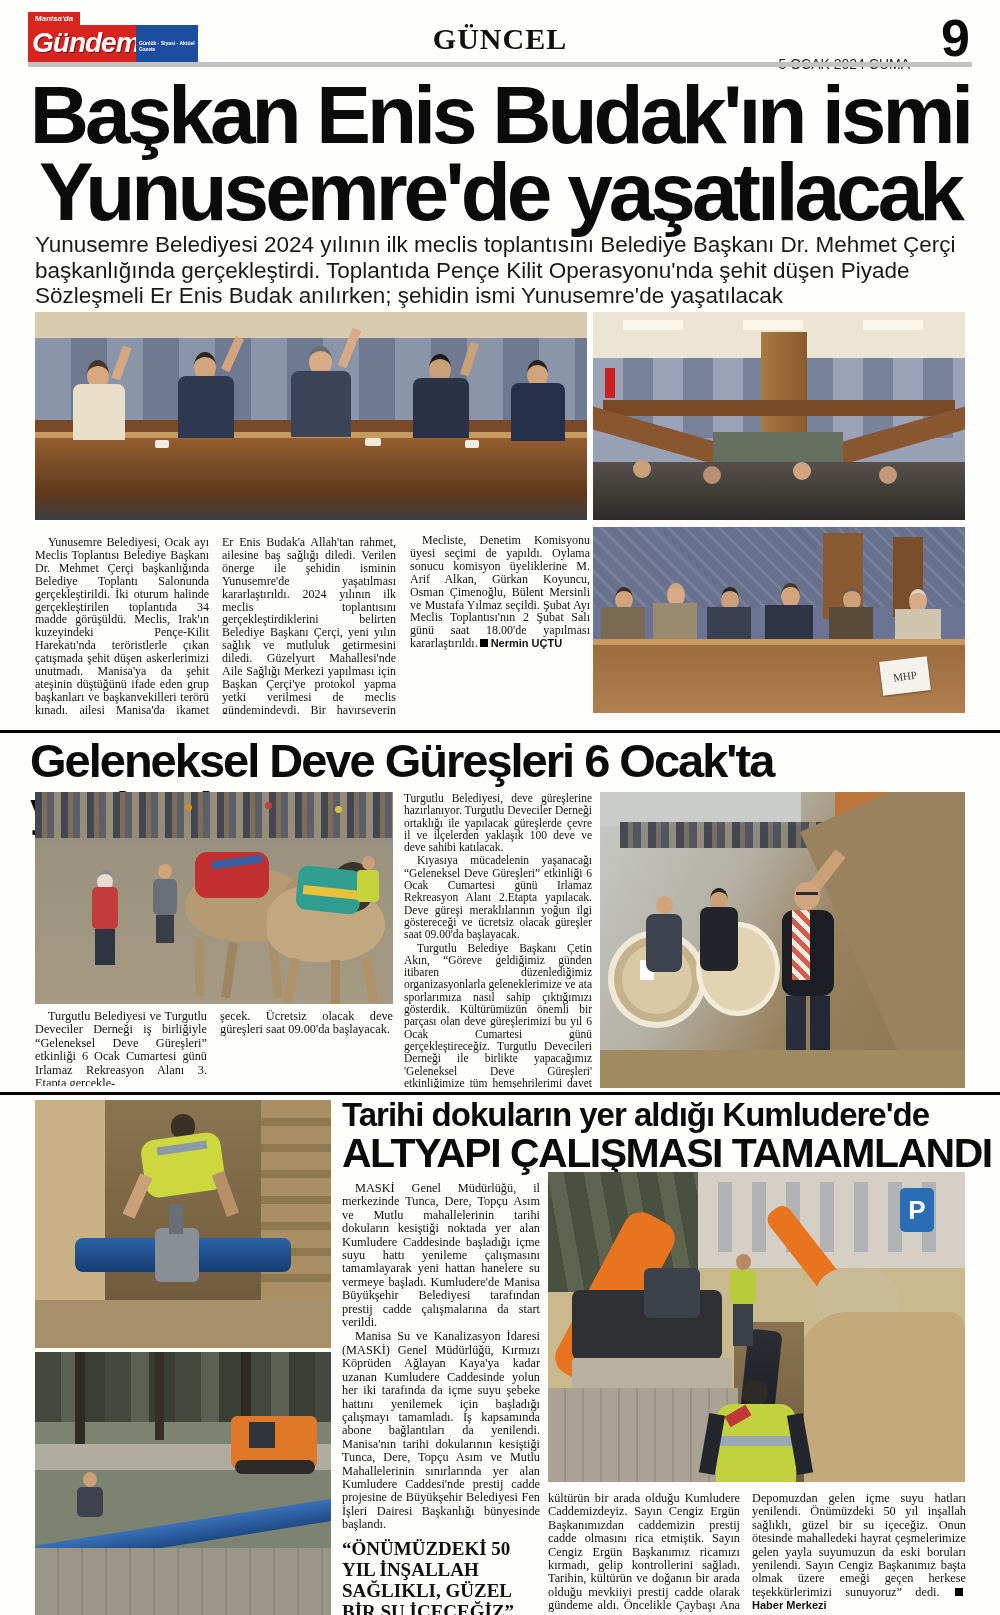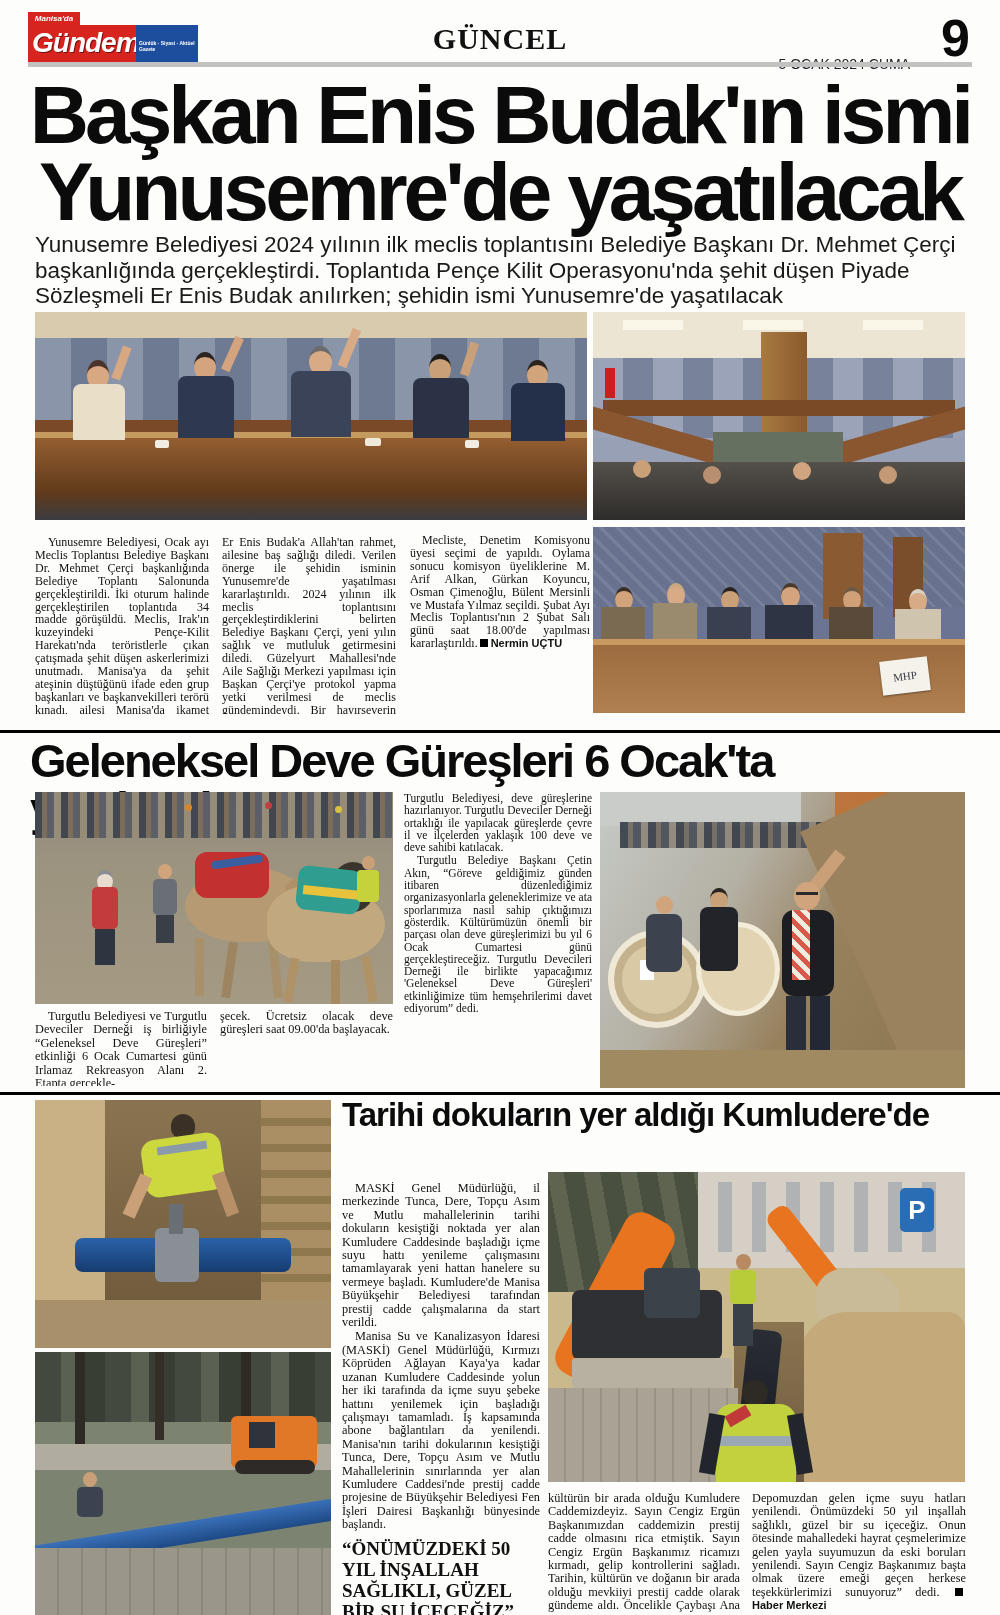--- a/index.html
+++ b/index.html
@@ -176,28 +176,29 @@
     <div class="s" style="left:252px;top:166px;width:9px;height:44px;background:#b09268;transform:rotate(10deg);"></div>
     <div class="s" style="left:296px;top:168px;width:9px;height:44px;background:#a88a60;"></div>
     <div class="s" style="left:330px;top:164px;width:9px;height:46px;background:#b09268;transform:rotate(-10deg);"></div>
     <div class="person" style="left:322px;top:64px;width:24px;height:70px;">
       <div class="head" style="left:5px;top:0;width:13px;height:14px;background:#caa078;"></div>
       <div class="s" style="left:0;top:14px;width:22px;height:32px;background:#c6d23c;border-radius:4px;"></div>
     </div>
   </div>
 
   <div class="col b3" style="left:35px;top:1010px;width:172px;height:76px;">
-    <p>Turgutlu Belediyesi ve Turgutlu Deveciler Derneği iş birliğiyle “Geleneksel Deve Güreşleri” etkinliği 6 Ocak Cumartesi günü Irlamaz Rekreasyon Alanı 2. Etapta gerçekle-</p>
+    <p>Turgutlu Belediyesi ve Turgutlu Deveciler Derneği iş birliğiyle “Geleneksel Deve Güreşleri” etkinliği 6 Ocak Cumartesi günü Irlamaz Rekreasyon Alanı 3. Etapta gerçekle-</p>
   </div>
   <div class="col b3" style="left:220px;top:1010px;width:173px;height:76px;">
     <p class="noind">şecek. Ücretsiz olacak deve güreşleri saat 09.00'da başlayacak.</p>
   </div>
 
   <div class="col b2" style="left:404px;top:792px;width:188px;height:296px;">
     <p class="noind">Turgutlu Belediyesi, deve güreşlerine hazırlanıyor. Turgutlu Deveciler Derneği ortaklığı ile yapılacak güreşlerde çevre il ve ilçelerden yaklaşık 100 deve ve deve sahibi katılacak.</p>
+    <p>Kıyasıya mücadelenin yaşanacağı “Geleneksel Deve Güreşleri” etkinliği 6 Ocak Cumartesi günü Irlamaz Rekreasyon Alanı 2.Etapta yapılacak. Deve güreşi meraklılarının yoğun ilgi göstereceği ve ücretsiz olacak güreşler saat 09.00'da başlayacak.</p>
     <p><span>Turgutlu Belediye Başkanı Çetin Akın, “Göreve geldiğimiz günden itibaren düzenlediğimiz organizasyonlarla geleneklerimize ve ata sporlarımıza nasıl sahip çıktığımızı gösterdik. Kültürümüzün önemli bir parçası olan deve güreşlerimizi bu yıl 6 Ocak Cumartesi günü gerçekleştireceğiz. Turgutlu Devecileri Derneği ile birlikte yapacağımız 'Geleneksel Deve Güreşleri' etkinliğimize tüm hemşehrilerimi davet ediyorum” dedi.</span> </p>
   </div>
 
   <div class="photo" style="left:600px;top:792px;width:365px;height:296px;background:linear-gradient(120deg,#c6cac6 0%,#b4b0a4 35%,#97805c 60%,#8a7450 100%);">
     <div class="s" style="left:0;top:0;width:55%;height:34px;background:#c9ccc9;"></div>
     <div class="s" style="left:235px;top:0;width:130px;height:40px;background:#c07030;opacity:.85;"></div>
     <div class="s" style="left:20px;top:30px;width:300px;height:26px;background:repeating-linear-gradient(90deg,#2e3440 0 8px,#6a625a 8px 13px,#3e4450 13px 21px,#8a8274 21px 28px);opacity:.85;"></div>
     <div class="s" style="left:200px;top:40px;width:260px;height:400px;background:#9a825e;transform:rotate(-24deg);transform-origin:top left;"></div>
 
     <div class="s" style="left:8px;top:138px;width:86px;height:86px;background:#d9c9a5;border-radius:50%;border:6px solid #efe8d6;box-shadow:inset 0 0 0 8px #c4b28c;"></div>
@@ -255,20 +256,21 @@
     <div class="s" style="left:214px;top:70px;width:26px;height:26px;background:#30343a;"></div>
     <div class="s" style="left:-30px;top:170px;width:360px;height:22px;background:linear-gradient(#3a70b8,#1e4a86);border-radius:10px;transform:rotate(-9deg);"></div>
     <div class="s" style="left:0;top:196px;width:100%;height:67px;background:repeating-linear-gradient(90deg,#9a968a 0 22px,#8a8678 22px 24px);"></div>
     <div class="person" style="left:40px;top:120px;width:30px;height:66px;">
       <div class="head" style="left:8px;top:0;width:14px;height:15px;background:#caa078;"></div>
       <div class="s" style="left:2px;top:15px;width:26px;height:30px;background:#3c4250;border-radius:5px;"></div>
     </div>
   </div>
 
   <div class="s hl" style="left:342px;top:1098px;width:650px;font-size:33px;letter-spacing:-1px;line-height:34px;">Tarihi dokuların yer aldığı Kumludere'de</div>
+  <div class="s hl" style="left:342px;top:1132px;width:650px;font-size:41px;letter-spacing:-1.5px;line-height:42px;">ALTYAPI ÇALIŞMASI TAMAMLANDI</div>
 
   <div class="col b3" style="left:342px;top:1182px;width:198px;height:433px;">
     <p>MASKİ Genel Müdürlüğü, il merkezinde Tunca, Dere, Topçu Asım ve Mutlu mahallelerinin tarihi dokuların kesiştiği noktada yer alan Kumludere Caddesinde başladığı içme suyu hattı yenileme çalışmasını tamamlayarak yeni hattan hanelere su vermeye başladı. Kumludere'de Manisa Büyükşehir Belediyesi tarafından prestij cadde çalışmalarına da start verildi.</p>
     <p>Manisa Su ve Kanalizasyon İdaresi (MASKİ) Genel Müdürlüğü, Kırmızı Köprüden Ağlayan Kaya'ya kadar uzanan Kumludere Caddesinde yolun her iki tarafında da içme suyu şebeke hattını yenilemek için başladığı çalışmayı tamamladı. İş kapsamında abone bağlantıları da yenilendi. Manisa'nın tarihi dokularının kesiştiği Tunca, Dere, Topçu Asım ve Mutlu Mahallelerinin sınırlarında yer alan Kumludere Caddesi'nde prestij cadde projesine de Büyükşehir Belediyesi Fen İşleri Dairesi Başkanlığı bünyesinde başlandı.</p>
     <div style="font-weight:bold;font-size:19px;line-height:21px;text-align:left;margin:6px 0 4px 0;">“ÖNÜMÜZDEKİ 50 YIL İNŞALLAH SAĞLIKLI, GÜZEL BİR SU İÇECEĞİZ”</div>
 
   </div>
 
   <div class="photo" style="left:548px;top:1172px;width:417px;height:310px;background:#cbb98e;">
     <div class="s" style="left:0;top:0;width:150px;height:120px;background:repeating-linear-gradient(80deg,#4a5040 0 20px,#5e6450 20px 36px);"></div>

